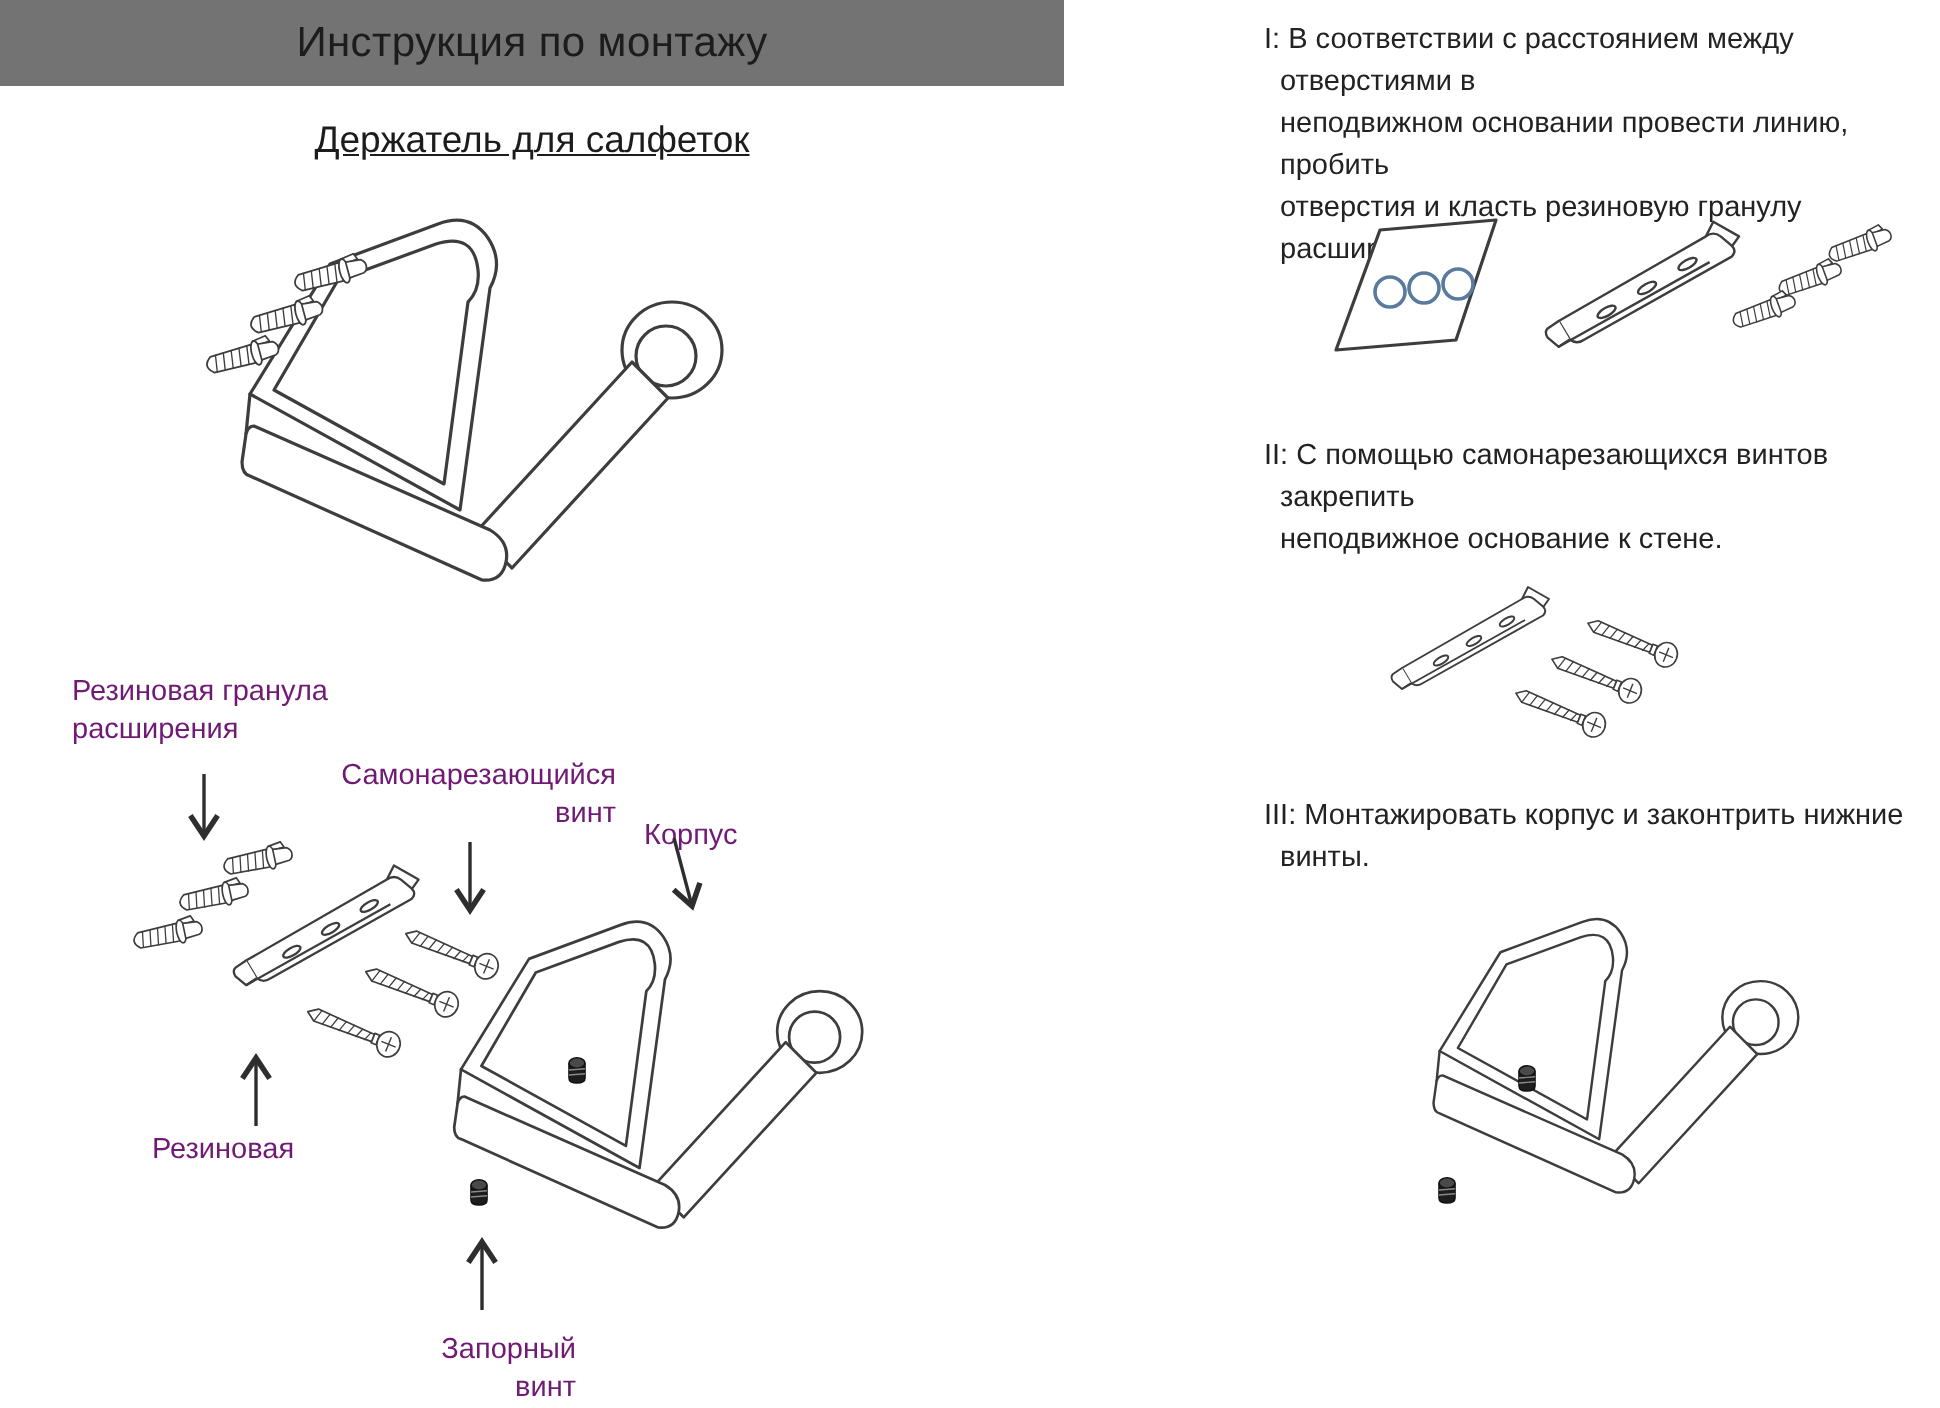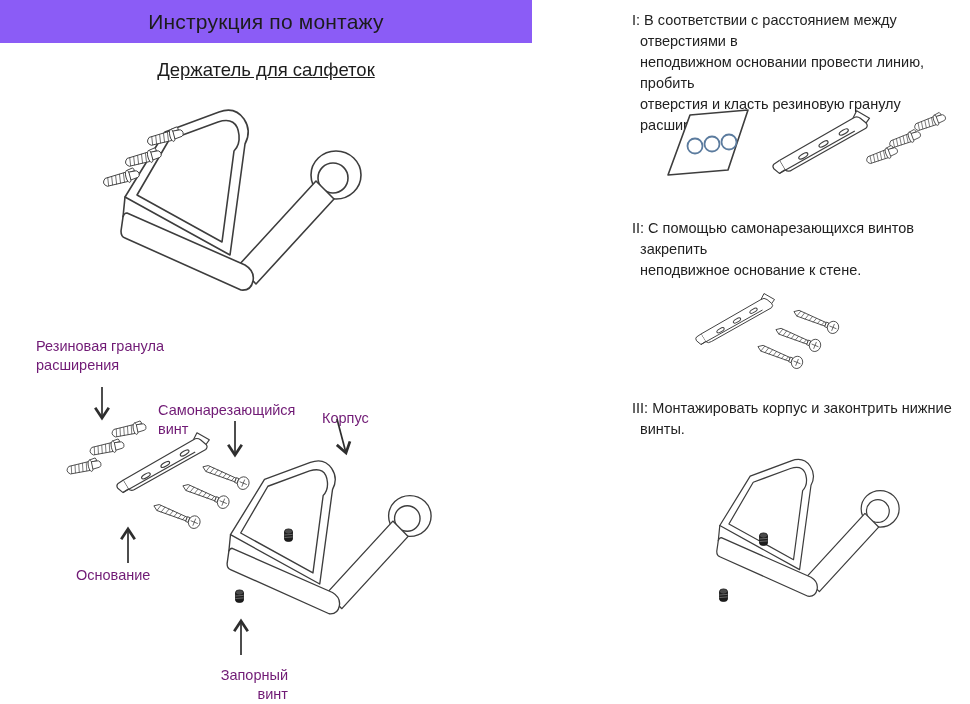--- a/index.html
+++ b/index.html
@@ -1,19 +1,19 @@
 <!DOCTYPE html>
 <html><head>
 <meta charset="utf-8">
 <style>
   html,body{margin:0;padding:0;background:#fff;}
   body{width:970px;height:704px;position:relative;overflow:hidden;
        font-family:"Liberation Sans",sans-serif;color:#262626;}
   .abs{position:absolute;}
-  .header-bar{left:0;top:0;width:532px;height:43px;background:#8b5cf6;
+  .header-bar{left:0;top:0;width:532px;height:43px;background:#737373;
               display:flex;align-items:center;justify-content:center;}
   .header-title{font-size:21px;color:#1c1c1c;letter-spacing:.2px;}
   .subtitle{left:0;top:59px;width:532px;text-align:center;font-size:18.5px;color:#1c1c1c;text-decoration:underline;}
   .pre{white-space:pre-line;}
   .step-text{left:632px;width:340px;font-size:14.5px;line-height:21px;color:#222;
              padding-left:8px;text-indent:-8px;}
   .part-label{font-size:14.5px;line-height:19px;color:#701a75;}
   svg{display:block;}
 </style>
 </head>
@@ -77,24 +77,24 @@
 
 <svg class="abs" style="left:95px;top:95px" width="290" height="212" viewBox="0 0 290 212">
   <use href="#g-holder"></use>
   <use href="#g-anchor" transform="translate(50,40) rotate(-15) scale(0.68)"></use>
   <use href="#g-anchor" transform="translate(28,61) rotate(-15) scale(0.68)"></use>
   <use href="#g-anchor" transform="translate(6,81) rotate(-15) scale(0.68)"></use>
 </svg>
 
 <div class="abs part-label pre" style="left:36px;top:337px;width:180px">Резиновая гранула
 расширения</div>
-<div class="abs part-label pre" style="left:158px;top:401px;width:150px;text-align:left">Самонарезающийся
+<div class="abs part-label pre" style="left:158px;top:379px;width:150px;text-align:right">Самонарезающийся
 винт</div>
 <div class="abs part-label" style="left:322px;top:409px">Корпус</div>
-<div class="abs part-label" style="left:76px;top:566px">Основание</div>
+<div class="abs part-label" style="left:76px;top:566px">Резиновая</div>
 <div class="abs part-label pre" style="left:196px;top:666px;width:92px;text-align:right">Запорный
 винт</div>
 
 <svg class="abs" style="left:40px;top:385px" width="432" height="290" viewBox="0 0 432 290">
   <line x1="62" y1="2" x2="62" y2="33" stroke="#2e2e2e" stroke-width="1.7" marker-end="url(#ah)"></line>
   <line x1="195" y1="36" x2="195" y2="70" stroke="#2e2e2e" stroke-width="1.7" marker-end="url(#ah)"></line>
   <line x1="297" y1="34" x2="306" y2="68" stroke="#2e2e2e" stroke-width="1.7" marker-end="url(#ah)"></line>
   <line x1="88" y1="178" x2="88" y2="144" stroke="#2e2e2e" stroke-width="1.7" marker-end="url(#ah)"></line>
   <line x1="201" y1="270" x2="201" y2="236" stroke="#2e2e2e" stroke-width="1.7" marker-end="url(#ah)"></line>
 

